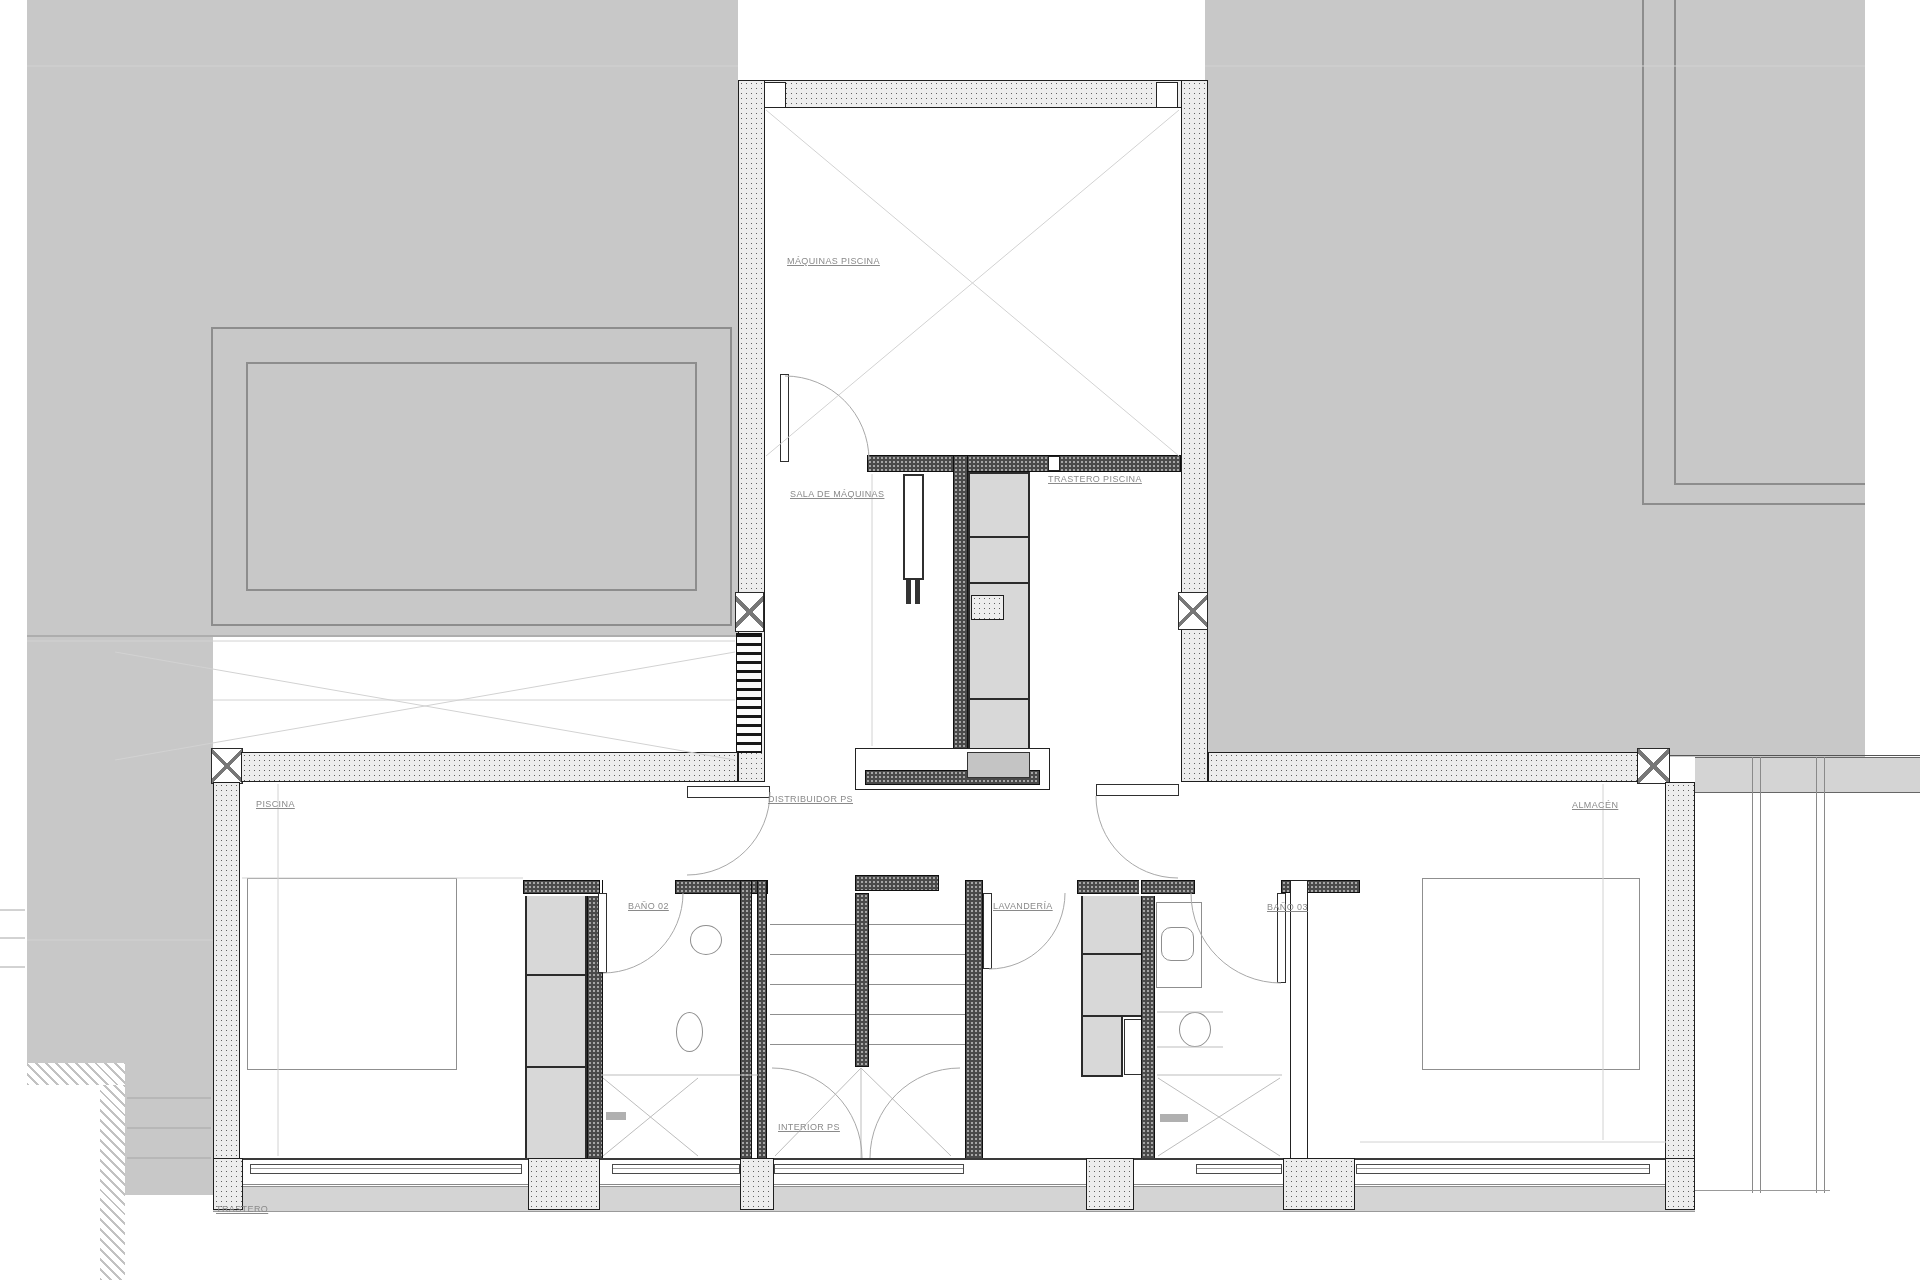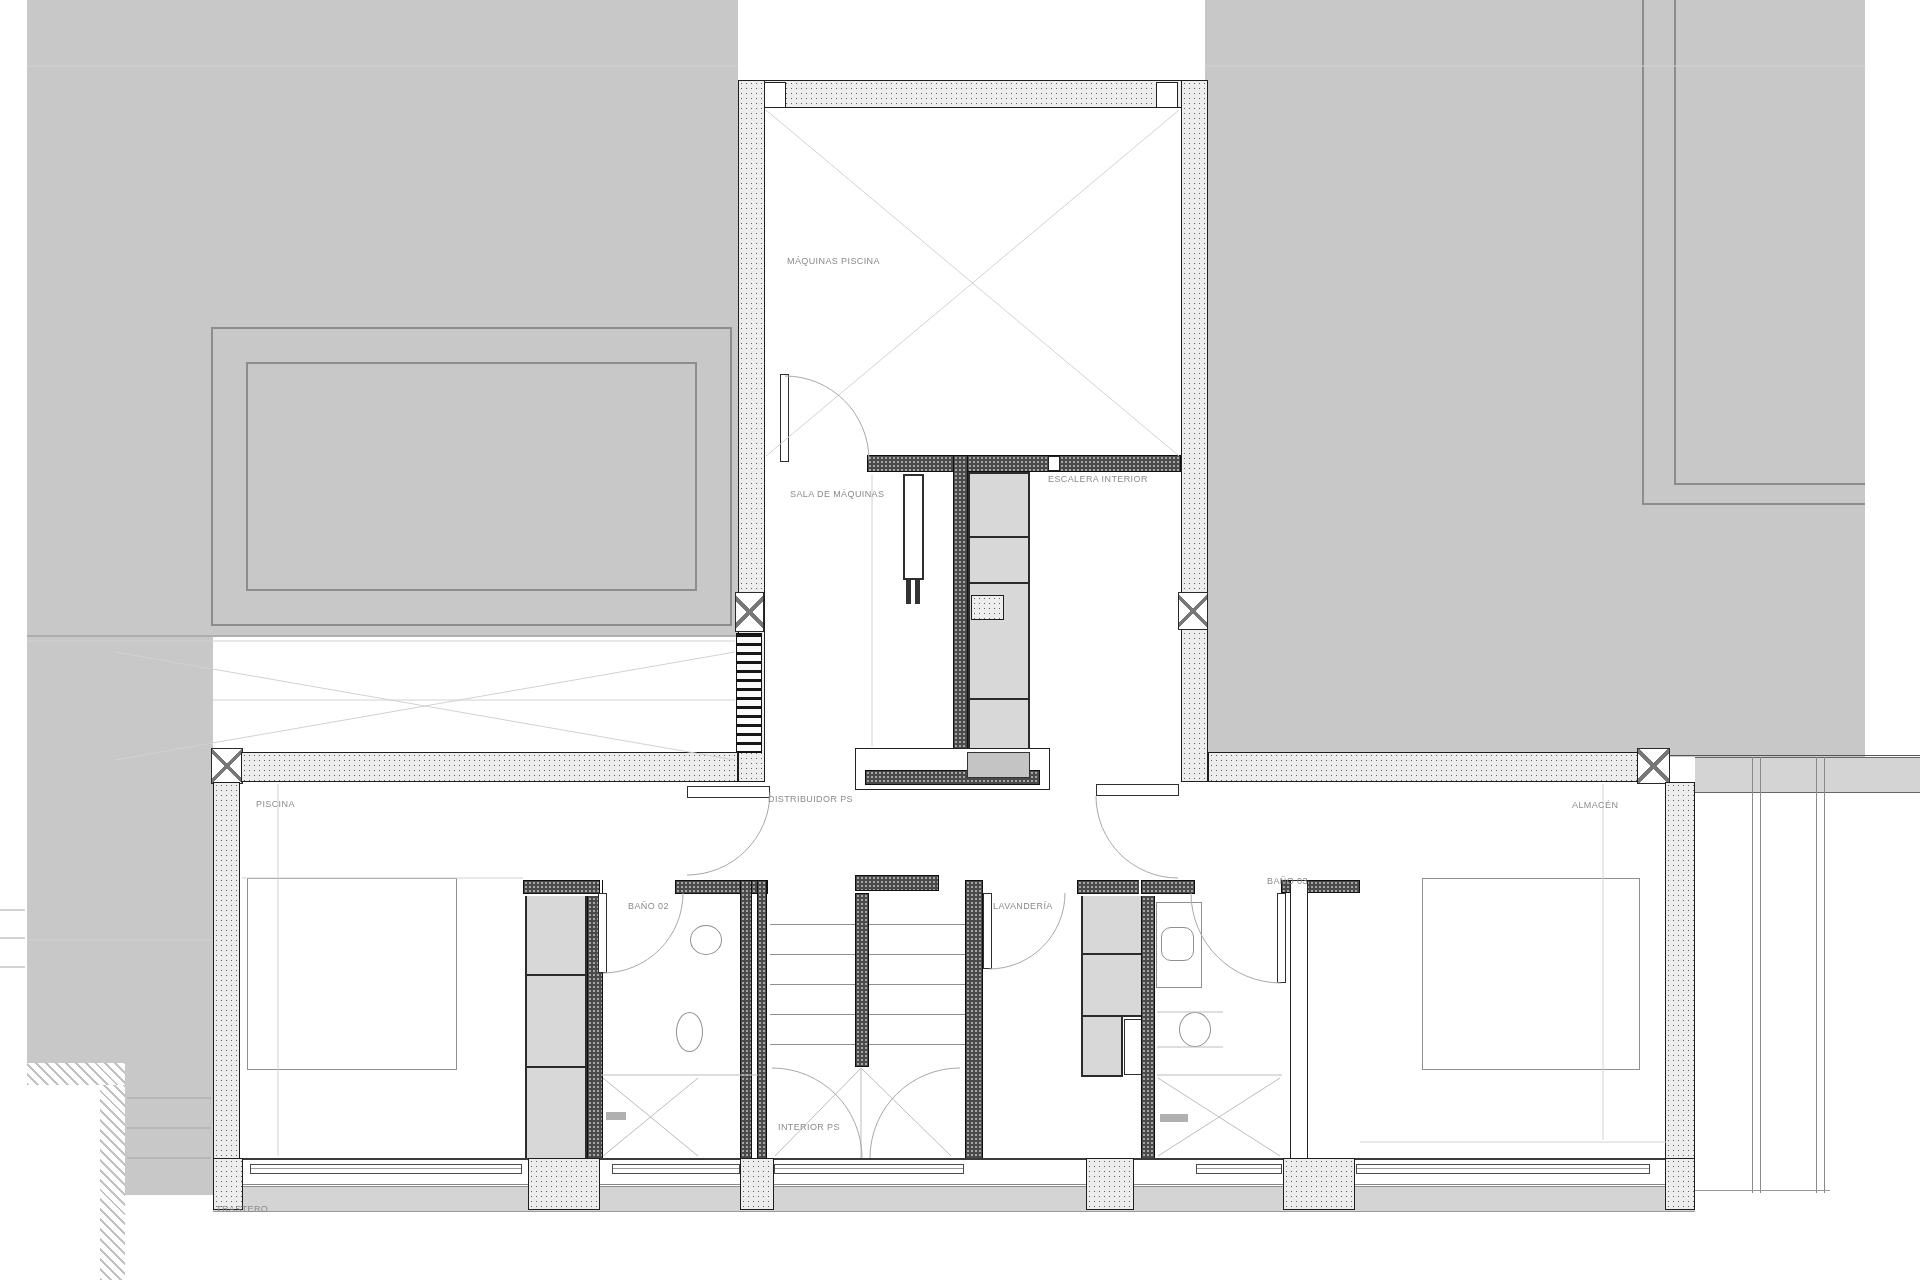--- a/index.html
+++ b/index.html
@@ -7,21 +7,21 @@
           font-family:"Liberation Sans",sans-serif;}
   .abs{position:absolute;box-sizing:border-box;}
   .terrain{position:absolute;background:#c8c8c8;box-sizing:border-box;}
   .speck{position:absolute;box-sizing:border-box;background-color:#ededed;
          background-image:radial-gradient(#5f5f5f 0.8px,transparent 0.9px);
          background-size:5px 5px;border:1px solid #1e1e1e;}
   .dwall{position:absolute;box-sizing:border-box;background-color:#4a4a4a;
          background-image:radial-gradient(rgba(255,255,255,.55) .7px,transparent .8px);
          background-size:4px 4px;border:1px solid #101010;}
   .framed{box-shadow:0 0 0 2px #ffffff;}
-  .label{position:absolute;font-size:9px;color:#8a8a8a;letter-spacing:.4px;white-space:nowrap;}
+  .label{position:absolute;font-size:9px;color:#8a8a8a;letter-spacing:.4px;white-space:nowrap;text-decoration:underline;}
   .thinbox{position:absolute;border:1px solid #8f8f8f;box-sizing:border-box;}
   .leaf{position:absolute;background:#fff;border:1px solid #2f2f2f;box-sizing:border-box;}
   .cellbox{position:absolute;background:#d8d8d8;border:2px solid #2b2b2b;box-sizing:border-box;}
   .junc{position:absolute;background-color:#fff;border:1px solid #2a2a2a;box-sizing:border-box;
         background-image:linear-gradient(45deg,transparent 46%,#777 46%,#777 54%,transparent 54%),
                          linear-gradient(135deg,transparent 46%,#777 46%,#777 54%,transparent 54%);}
   .gap{position:absolute;background:#fff;border:1px solid #222;box-sizing:border-box;}
   .treads{position:absolute;background-image:repeating-linear-gradient(to bottom,transparent 0 29px,#8f8f8f 29px 30px);}
   .ladder{position:absolute;background:repeating-linear-gradient(to bottom,#161616 0 3px,#fbfbfb 3px 9px);
           border:1px solid #111;box-sizing:border-box;}
@@ -203,24 +203,24 @@
       <path d="M989,969 A76,76 0 0 0 1065,893"></path>
       <path d="M1281,983 A90,90 0 0 1 1191,893"></path>
       <path d="M1096,796 A82,82 0 0 0 1178,878"></path>
       <path d="M772,1068 A90,90 0 0 1 862,1158"></path>
       <path d="M960,1068 A90,90 0 0 0 870,1158"></path>
     </g>
   </svg>
 
   <div class="label" style="left:787px;top:256px;">MÁQUINAS PISCINA</div>
   <div class="label" style="left:790px;top:478px;margin-top:11px;">SALA DE MÁQUINAS</div>
-  <div class="label" style="left:1048px;top:474px;">ESCALERA INTERIOR</div>
+  <div class="label" style="left:1048px;top:474px;">TRASTERO PISCINA</div>
   <div class="label" style="left:256px;top:799px;">PISCINA</div>
   <div class="label" style="left:768px;top:794px;">DISTRIBUIDOR PS</div>
   <div class="label" style="left:628px;top:901px;text-align:right;">BAÑO 02</div>
   <div class="label" style="left:778px;top:1122px;">INTERIOR PS</div>
   <div class="label" style="left:993px;top:901px;">LAVANDERÍA</div>
-  <div class="label" style="left:1222px;top:876px;padding-left:45px;">BAÑO 03</div>
+  <div class="label" style="left:1222px;top:902px;padding-left:45px;">BAÑO 03</div>
   <div class="label" style="left:1572px;top:800px;">ALMACÉN</div>
   <div class="label" style="left:216px;top:1204px;">TRASTERO</div>
 
 
 </div>
 
 </body></html>

